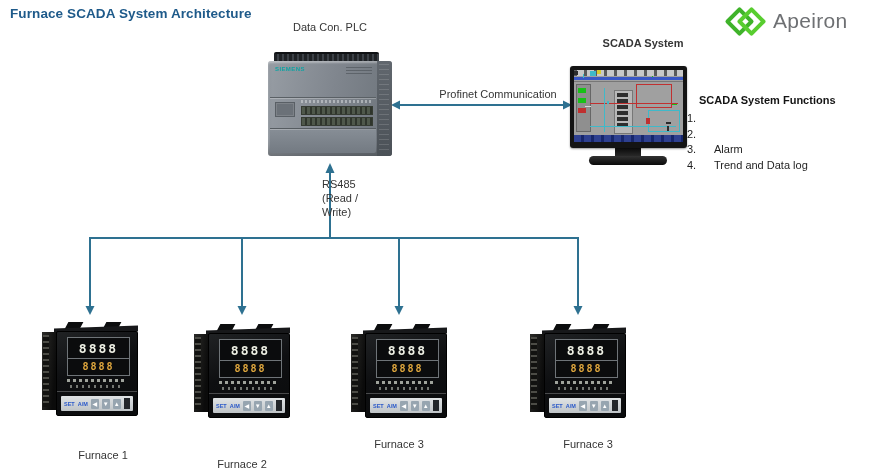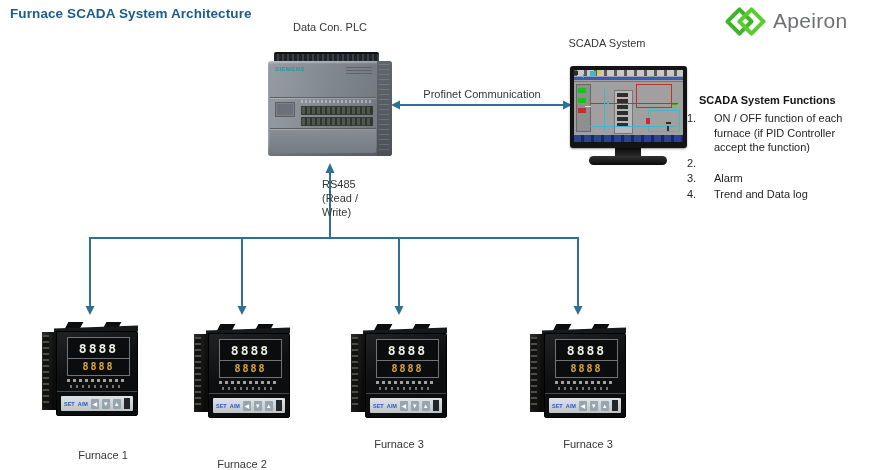--- a/index.html
+++ b/index.html
@@ -135,29 +135,29 @@
     <span class="plc-ledblock"></span>
     <span class="plc-tinytext"></span>
     <span class="plc-terms1"></span>
     <span class="plc-terms2"></span>
     <span class="plc-groove2"></span>
     <span class="plc-door"></span>
   </div>
   <div class="plc-side"></div>
 </div>
 
-<div class="abs dev-label" style="left:398px;top:88px;width:168px;">Profinet Communication</div>
+<div class="abs dev-label" style="left:414px;top:88px;width:168px;">Profinet Communication</div>
 
 <div class="abs rs485">
   <span>RS485</span>
   <span>(Read /</span>
   <span>Write)</span>
 </div>
 
-<div class="abs dev-label" style="left:547px;top:37px;width:120px;">SCADA System</div>
+<div class="abs dev-label" style="left:583px;top:37px;width:120px;font-weight:bold;">SCADA System</div>
 <div class="abs monitor">
   <div class="mon-screen" id="scada-screen">
       <div style="position: absolute; left: 0px; top: 0px; right: 0px; height: 6px; background: repeating-linear-gradient(90deg, rgb(90, 90, 90) 0px, rgb(90, 90, 90) 3px, rgb(201, 201, 201) 3px, rgb(201, 201, 201) 10px);"></div>
       <div style="position: absolute; left: 0px; top: 7px; right: 0px; height: 3px; background: rgb(58, 87, 197);"></div>
       <div style="position: absolute; left: 0px; top: 11px; right: 0px; height: 1px; background: rgb(119, 119, 119);"></div>
       <div style="position: absolute; left: 0px; bottom: 0px; right: 0px; height: 7px; background: repeating-linear-gradient(90deg, rgb(46, 64, 144) 0px, rgb(46, 64, 144) 7px, rgb(23, 38, 107) 7px, rgb(23, 38, 107) 10px);"></div>
       <div style="position: absolute; left: 2px; top: 14px; width: 13px; height: 46px; background: rgb(143, 143, 143); border: 1px solid rgb(102, 102, 102);"></div>
       <div style="position: absolute; left: 4px; top: 18px; width: 8px; height: 5px; background: rgb(25, 193, 25);"></div>
       <div style="position: absolute; left: 4px; top: 28px; width: 8px; height: 5px; background: rgb(25, 193, 25);"></div>
       <div style="position: absolute; left: 4px; top: 38px; width: 8px; height: 5px; background: rgb(192, 48, 48);"></div>
@@ -207,21 +207,20 @@
       <div style="position: absolute; left: 39.5px; top: 28.5px; width: 5.9px; height: 0.4px;"></div>
     </div>
 </div>
 <div class="abs mon-neck"></div>
 <div class="abs mon-base"></div>
 
 <div class="abs fn-panel">
   <div class="fn-head">SCADA System Functions</div>
   <div class="fn-item">
     <span class="fn-num">1.</span>
-    <span class="fn-txt">ON / OFF function of each furnace (if PID Controller accept the function)</span>
   </div>
   <div class="fn-item">
     <span class="fn-num">2.</span>
   </div>
   <div class="fn-item">
     <span class="fn-num">3.</span>
     <span class="fn-txt">Alarm</span>
   </div>
   <div class="fn-item">
     <span class="fn-num">4.</span>

